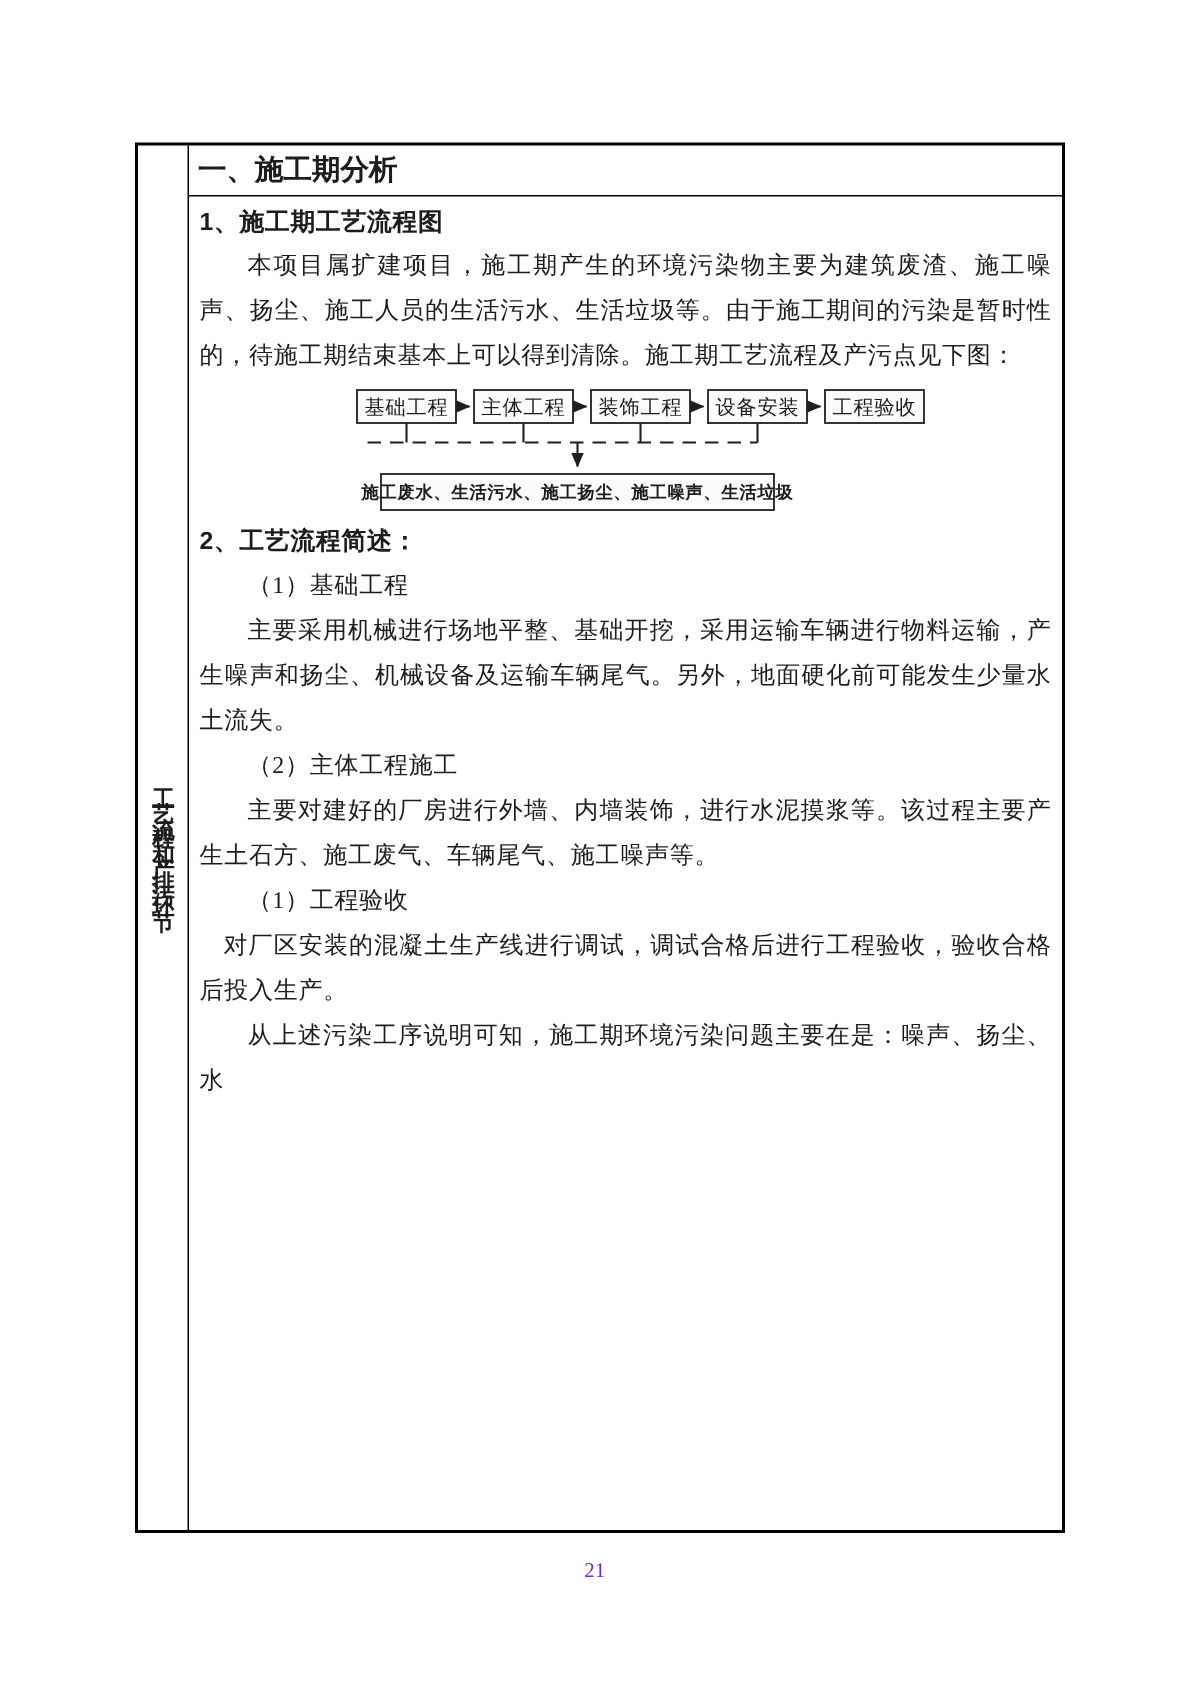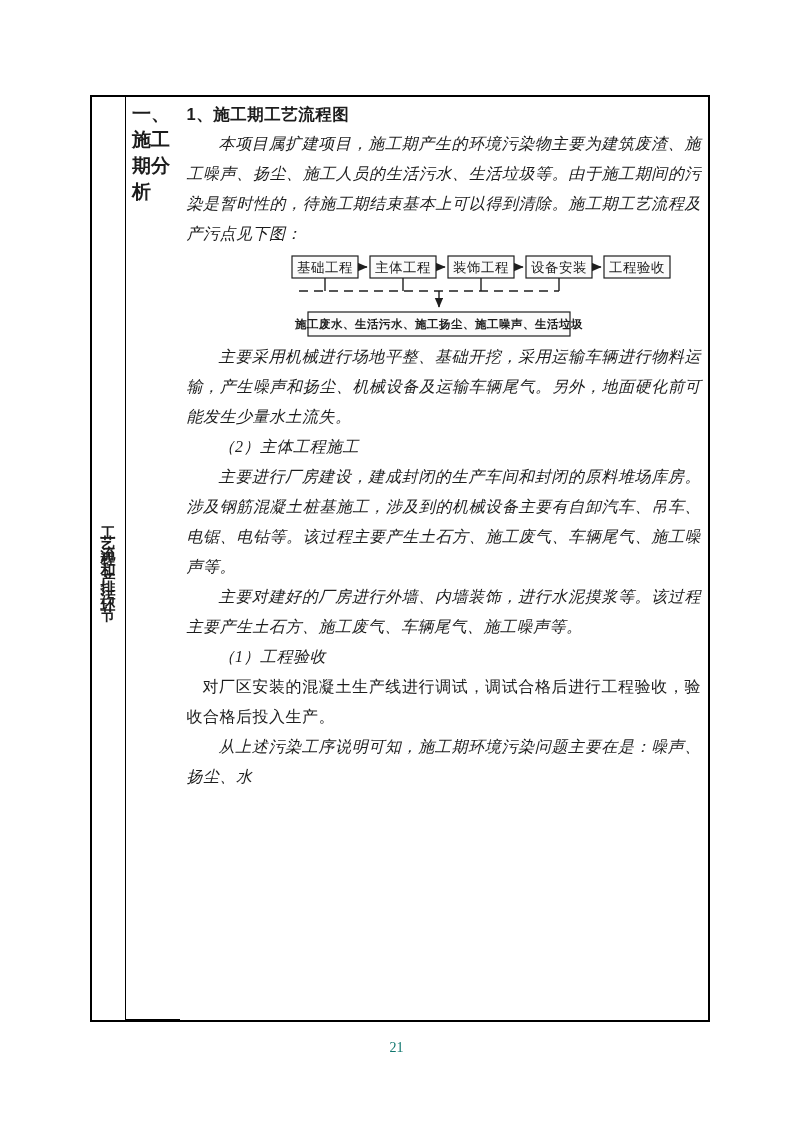--- a/index.html
+++ b/index.html
@@ -9,45 +9,45 @@
 
   .doc-table { position:absolute; left:90px; top:95px; width:620px; height:927px;
                border:2px solid #000; display:flex; background:#fff; }
 
   .side-col { width:34px; border-right:1px solid #000; display:flex;
               align-items:center; justify-content:center; flex:0 0 34px; }
   .side-label { writing-mode:vertical-lr; text-orientation:upright;
                 font-family:"Liberation Sans","DejaVu Sans",sans-serif;
                 font-weight:bold; font-size:15px; letter-spacing:9px; line-height:1; }
 
-  .main-col { flex:1; display:flex; flex-direction:row; overflow:hidden;justify-content:space-between; }
+  .main-col { flex:1; display:flex; flex-direction:column; overflow:hidden; }
 
   .title-row { border-bottom:1px solid #000; padding:4px 6px 3px 6px;
                font-family:"Liberation Sans","DejaVu Sans",sans-serif;
                font-weight:bold; font-size:19px; line-height:26px; }
 
   .content { padding:2px 7px 0 7px; font-size:16px; line-height:30px;
              text-align:justify; text-justify:inter-character; letter-spacing:0.5px; }
 
   .heading { font-family:"Liberation Sans","DejaVu Sans",sans-serif;
              font-weight:bold; font-size:16.5px; letter-spacing:0.5px; }
-  p.ind2 { text-indent:2em;font-style:italic; }
+  p.ind2 { text-indent:2em; }
   p.ind1 { text-indent:1em; }
 
   .flowchart { margin:5px 0 2px 104px; }
   .flow-svg { display:block; }
   .flow-svg text { font-family:"Liberation Serif","DejaVu Serif",serif; fill:#1c1c1c; }
   .flow-box { fill:#fbfbfb; stroke:#1f1f1f; stroke-width:1.2; }
   .flow-line { stroke:#1f1f1f; stroke-width:1.4; fill:none; }
 
   .caption { text-align:center; font-family:"Liberation Sans","DejaVu Sans",sans-serif;
              font-weight:bold; font-size:17px; letter-spacing:1px; }
 
   .page-number { position:absolute; left:0; right:0; top:1040px; text-align:center;
-                 font-size:14px; color:#0f766e; }
+                 font-size:14px; color:#6d28d9; }
 </style>
 </head>
 <body>
 
 <div class="page">
 
   <div class="doc-table">
 
     <div class="side-col">
       <span class="side-label">工艺流程和产排污环节</span>
@@ -96,25 +96,26 @@
             <line class="flow-line" x1="8" y1="37" x2="268" y2="37" stroke-dasharray="9 6"></line>
 
             <line class="flow-line" x1="148" y1="37" x2="148" y2="53" marker-end="url(#arrow)"></line>
 
             <rect class="flow-box" x="17" y="58" width="262" height="24"></rect>
             <text x="148" y="74" font-size="11.5" text-anchor="middle" font-weight="600">施工废水、生活污水、施工扬尘、施工噪声、生活垃圾</text>
           </svg>
         </div>
 
 
+        <p class="heading">2、工艺流程简述：</p>
 
+        <p class="ind2">（1）基础工程</p>
         <p class="ind2">主要采用机械进行场地平整、基础开挖，采用运输车辆进行物料运输，产生噪声和扬尘、机械设备及运输车辆尾气。另外，地面硬化前可能发生少量水土流失。</p>
 
         <p class="ind2">（2）主体工程施工</p>
-        <p class="ind2">主要进行厂房建设，建成封闭的生产车间和封闭的原料堆场库房。涉及钢筋混凝土桩基施工，涉及到的机械设备主要有自卸汽车、吊车、电锯、电钻等。该过程主要产生土石方、施工废气、车辆尾气、施工噪声等。</p>
 
         <p class="ind2">主要对建好的厂房进行外墙、内墙装饰，进行水泥摸浆等。该过程主要产生土石方、施工废气、车辆尾气、施工噪声等。</p>
 
 
         <p class="ind2">（1）工程验收</p>
         <p class="ind1">对厂区安装的混凝土生产线进行调试，调试合格后进行工程验收，验收合格后投入生产。</p>
 
         <p class="ind2">从上述污染工序说明可知，施工期环境污染问题主要在是：噪声、扬尘、水</p>
 
       </div>

